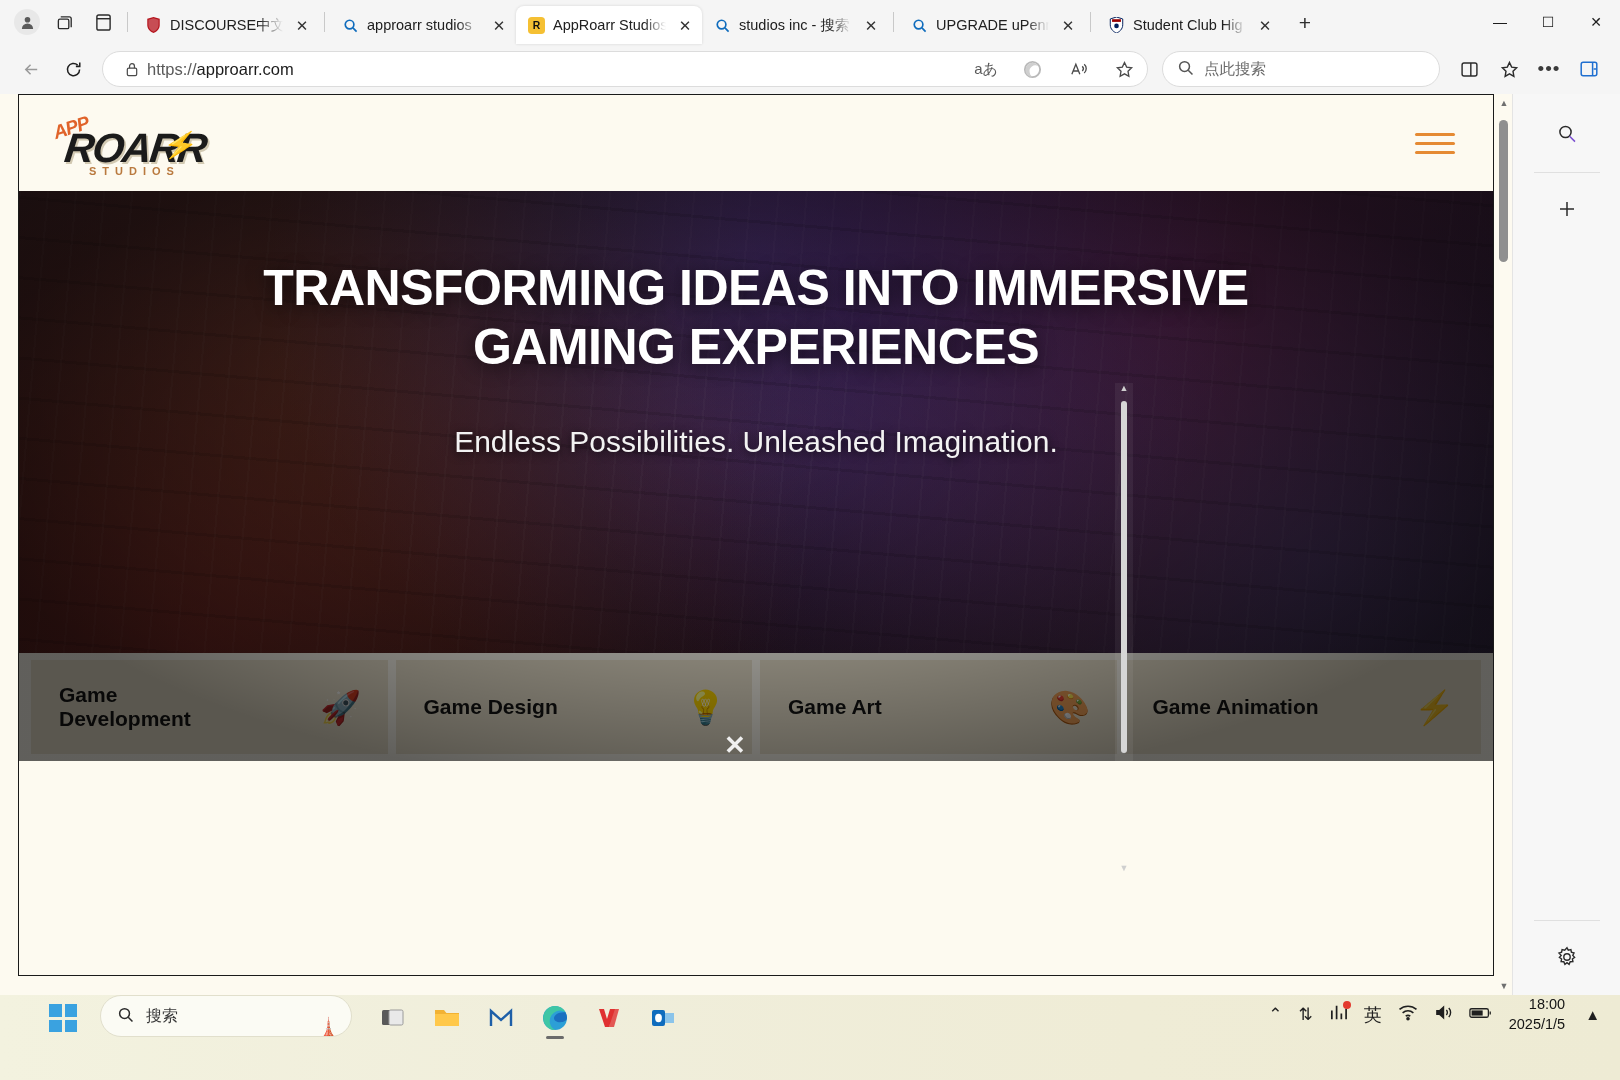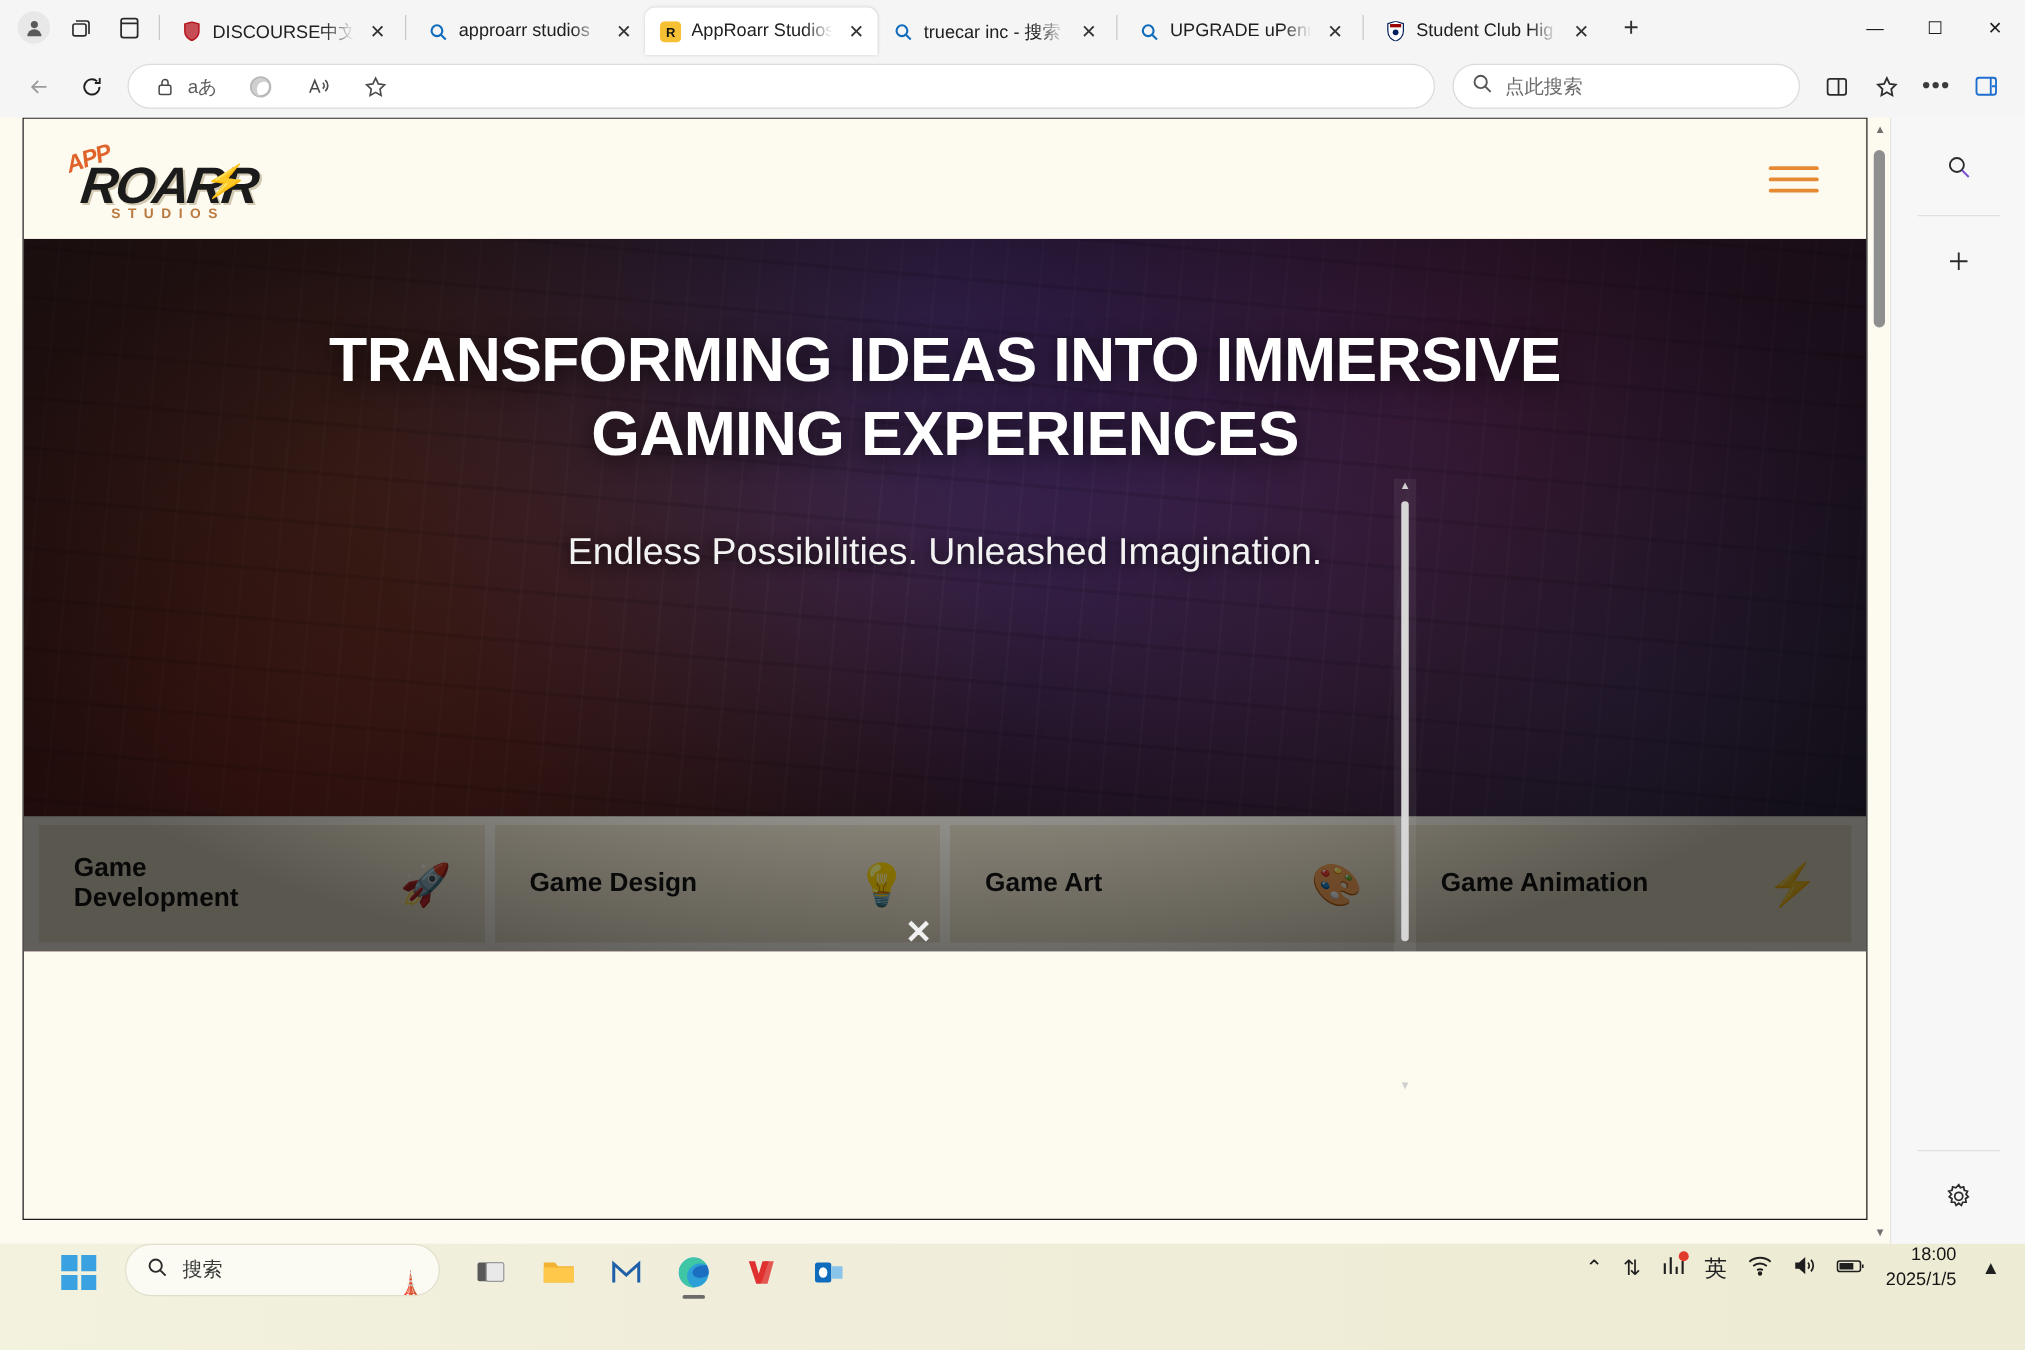--- a/index.html
+++ b/index.html
@@ -426,21 +426,21 @@
       <span class="tab-close">✕</span>
     </div>
 
     <div class="tab">
       <span class="tab-favicon">
         <svg width="15" height="15" viewBox="0 0 16 16" fill="none" stroke="#0f6cbd" stroke-width="1.8">
             <circle cx="7" cy="7" r="4.6"></circle>
             <path d="M10.6 10.6L14.5 14.5"></path>
           </svg>
       </span>
-      <span class="tab-title">truecar inc - 搜索</span>
+      <span class="tab-title">studios inc - 搜索</span>
       <span class="tab-close">✕</span>
     </div>
 
     <span class="vsep"></span>
 
     <div class="tab">
       <span class="tab-favicon">
         <svg width="15" height="15" viewBox="0 0 16 16" fill="none" stroke="#0f6cbd" stroke-width="1.8">
             <circle cx="7" cy="7" r="4.6"></circle>
             <path d="M10.6 10.6L14.5 14.5"></path>
@@ -486,20 +486,21 @@
         </svg>
     </div>
 
     <div class="omnibox">
       <span class="omni-icon">
         <svg width="14" height="15" viewBox="0 0 14 16" fill="none" stroke="#4a4a4a" stroke-width="1.3">
             <rect x="2" y="6.6" width="10" height="8" rx="1.5"></rect>
             <path d="M4.4 6.6V4.4a2.6 2.6 0 0 1 5.2 0v2.2"></path>
           </svg>
       </span>
+      <span class="omni-url"><span>https://</span><b>approarr.com</b></span>
       <span class="omni-icons">
         <span class="omni-icon" style="font-size:15px;">aあ</span>
         <span class="omni-icon">
           <svg width="19" height="19" viewBox="0 0 20 20">
               <circle cx="10" cy="10" r="8" fill="none" stroke="#b9b9b9" stroke-width="2"></circle>
               <path d="M10 3a7 7 0 0 1 6 3.6A6 6 0 0 0 7 13a6 6 0 0 0 3 5A7 7 0 1 1 10 3z" fill="#cfcfcf"></path>
             </svg>
         </span>
         <span class="omni-icon">
           <svg width="19" height="19" viewBox="0 0 20 20" fill="none" stroke="#4a4a4a" stroke-width="1.4">

